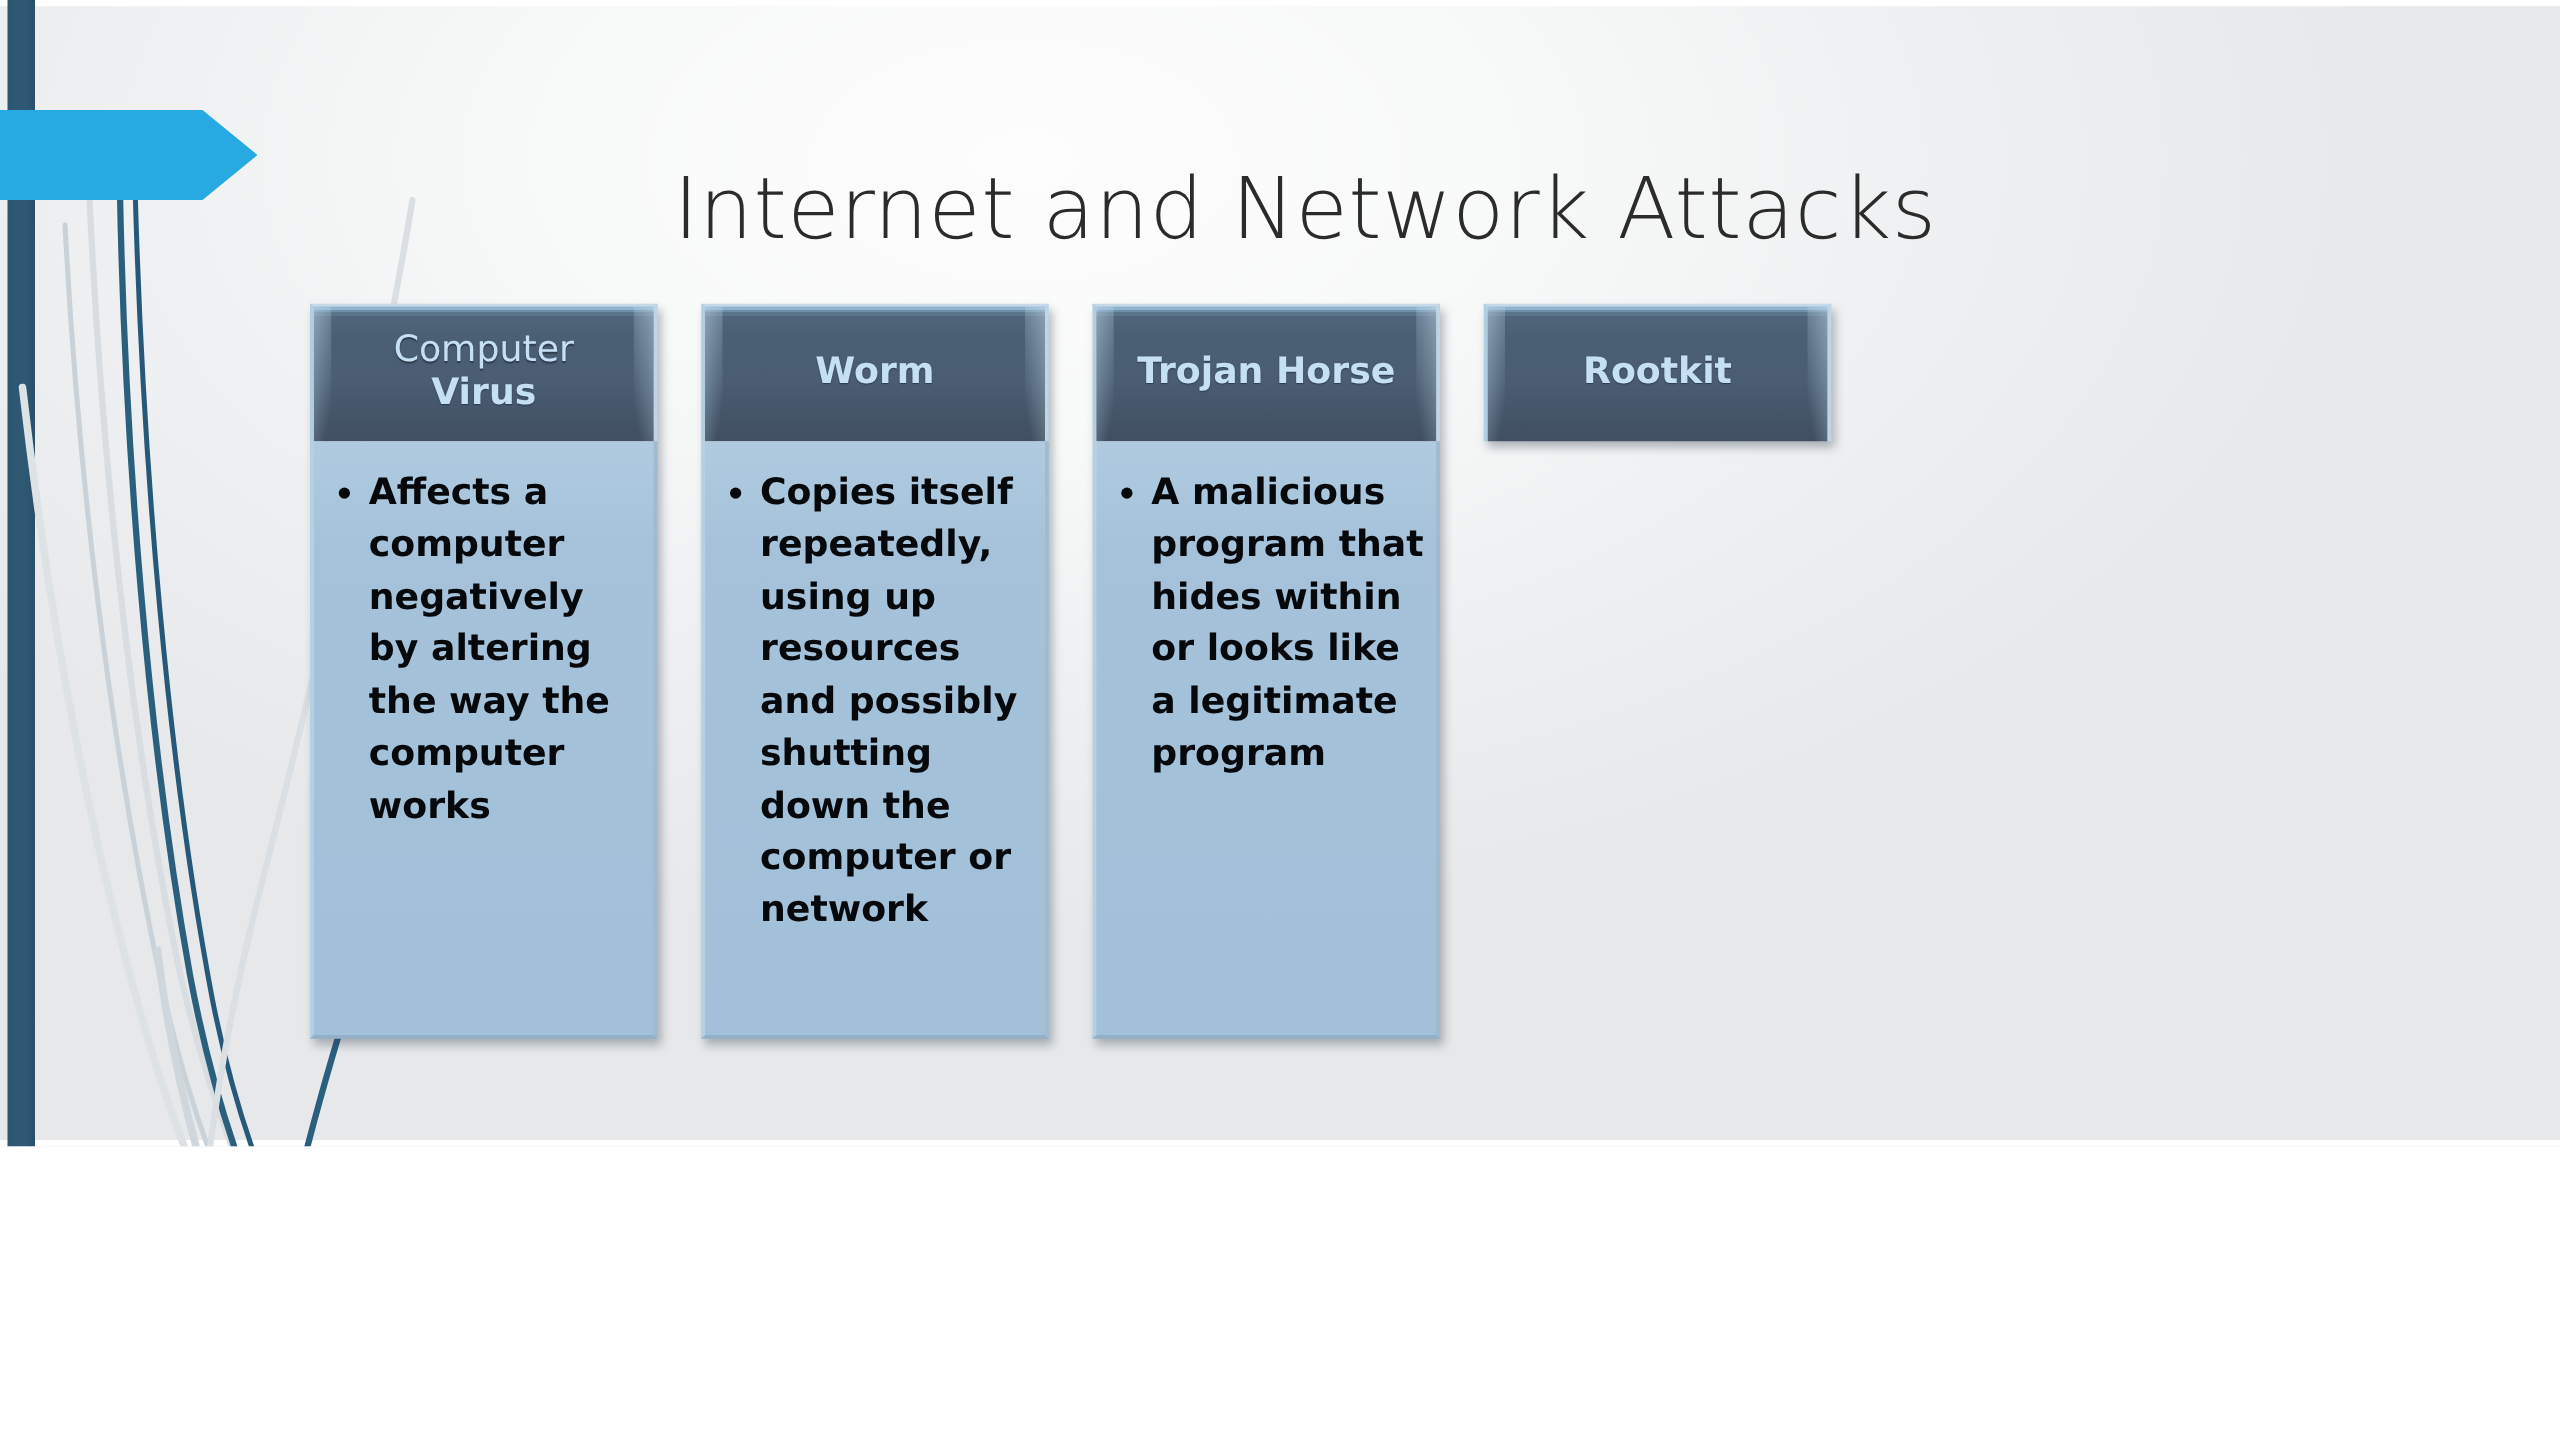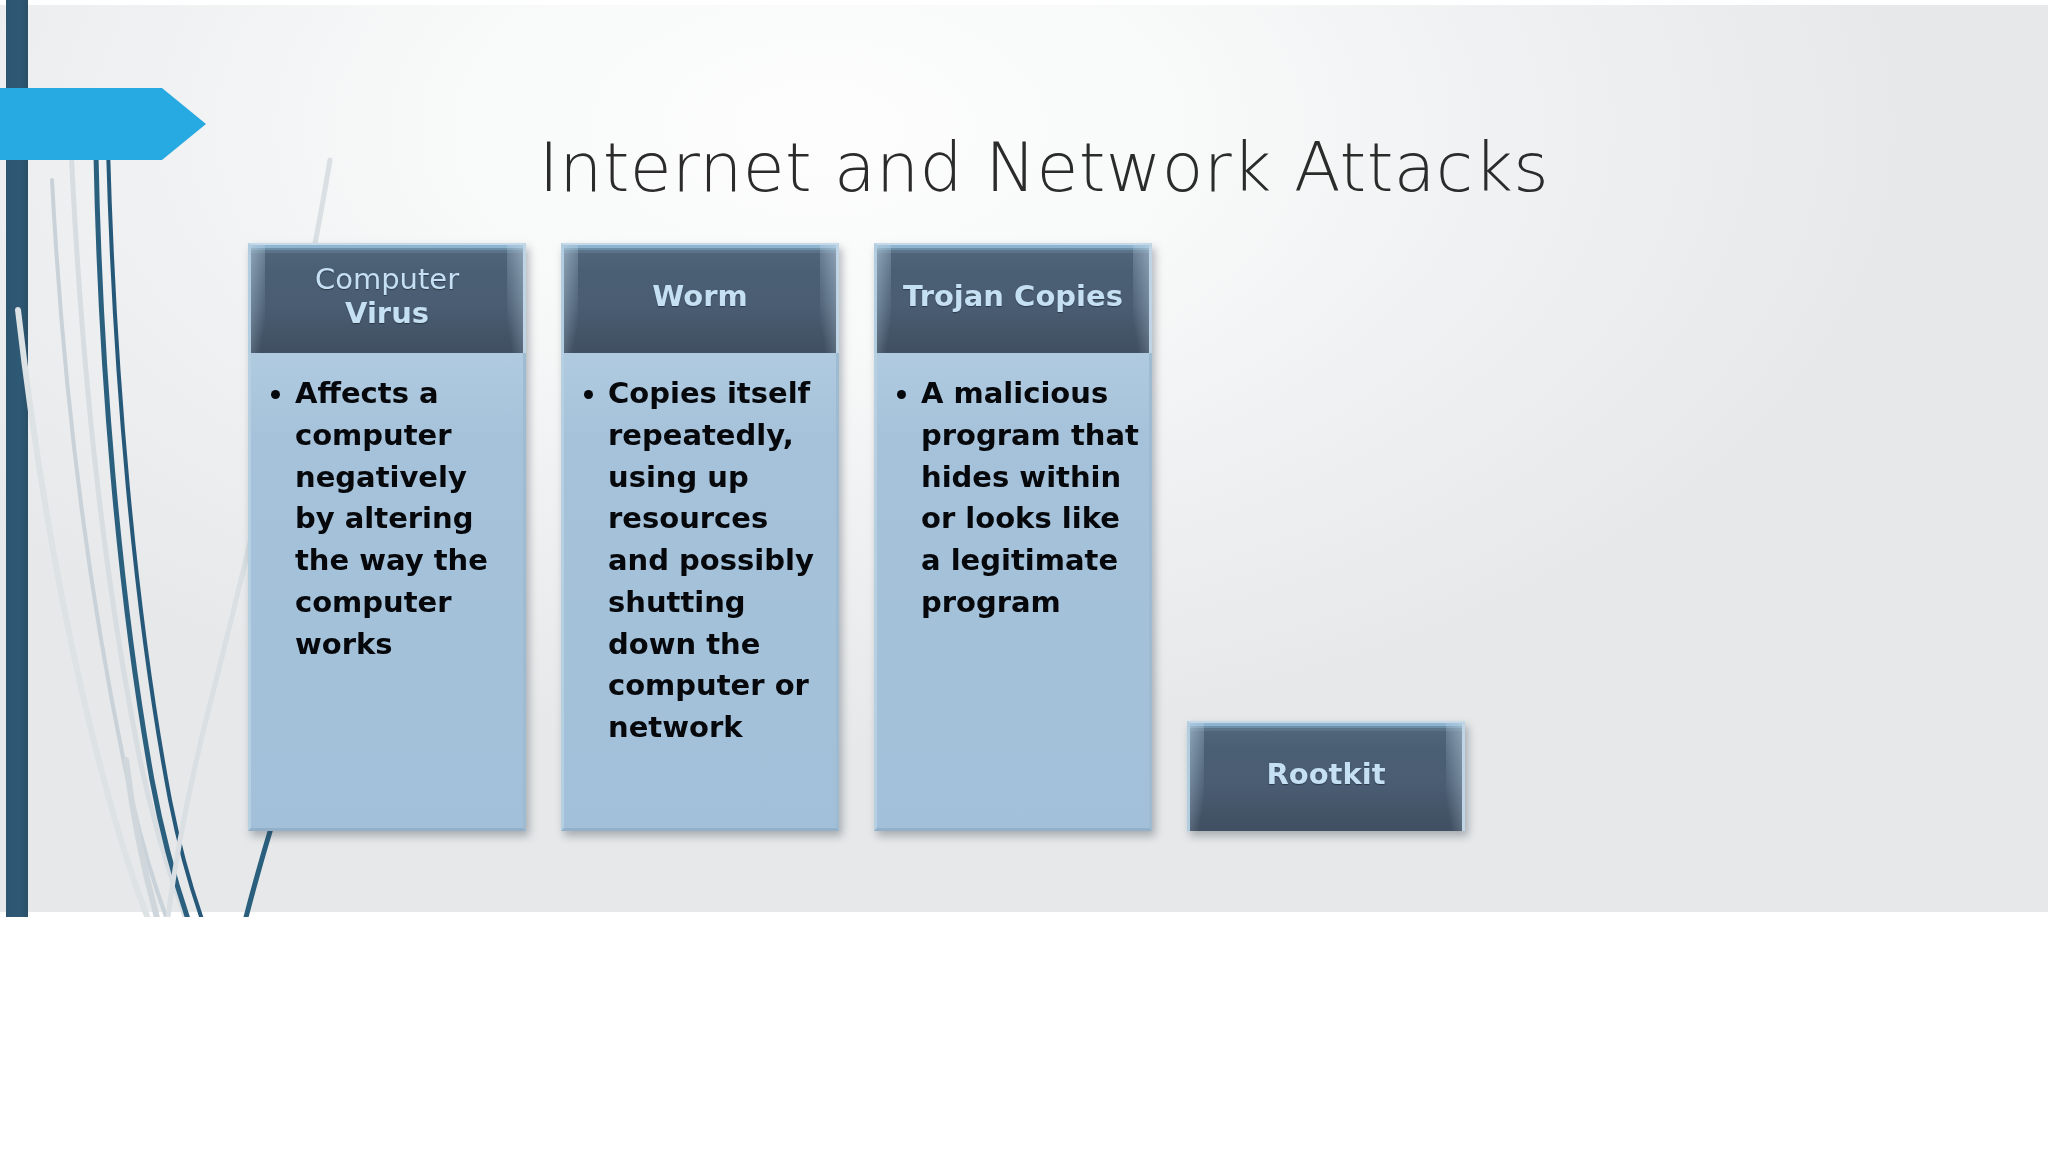--- a/index.html
+++ b/index.html
@@ -79,21 +79,20 @@
   }
 
   
   .card-row {
     position: absolute;
     left: 248px;
     top: 243px;
     width: 1520px;
     display: flex;
     gap: 35px;
-    align-items: flex-end;
   }
 
   .card {
     position: relative;
     width: 278px;
     display: flex;
     flex-direction: column;
     filter: drop-shadow(3px 5px 4px rgba(40,55,70,0.34));
   }
 
@@ -237,21 +236,21 @@
       </div>
       <div class="card-body">
         <ul class="bullet-list">
           <li class="bullet-item">Copies itself repeatedly, using up resources and possibly shutting down the computer or network</li>
         </ul>
       </div>
     </div>
 
     <div class="card">
       <div class="card-header">
-        <div class="header-line bold">Trojan Copies</div>
+        <div class="header-line bold">Trojan Horse</div>
       </div>
       <div class="card-body">
         <ul class="bullet-list">
           <li class="bullet-item">A malicious program that hides within or looks like a legitimate program</li>
         </ul>
       </div>
     </div>
 
     <div class="card">
       <div class="card-header">

